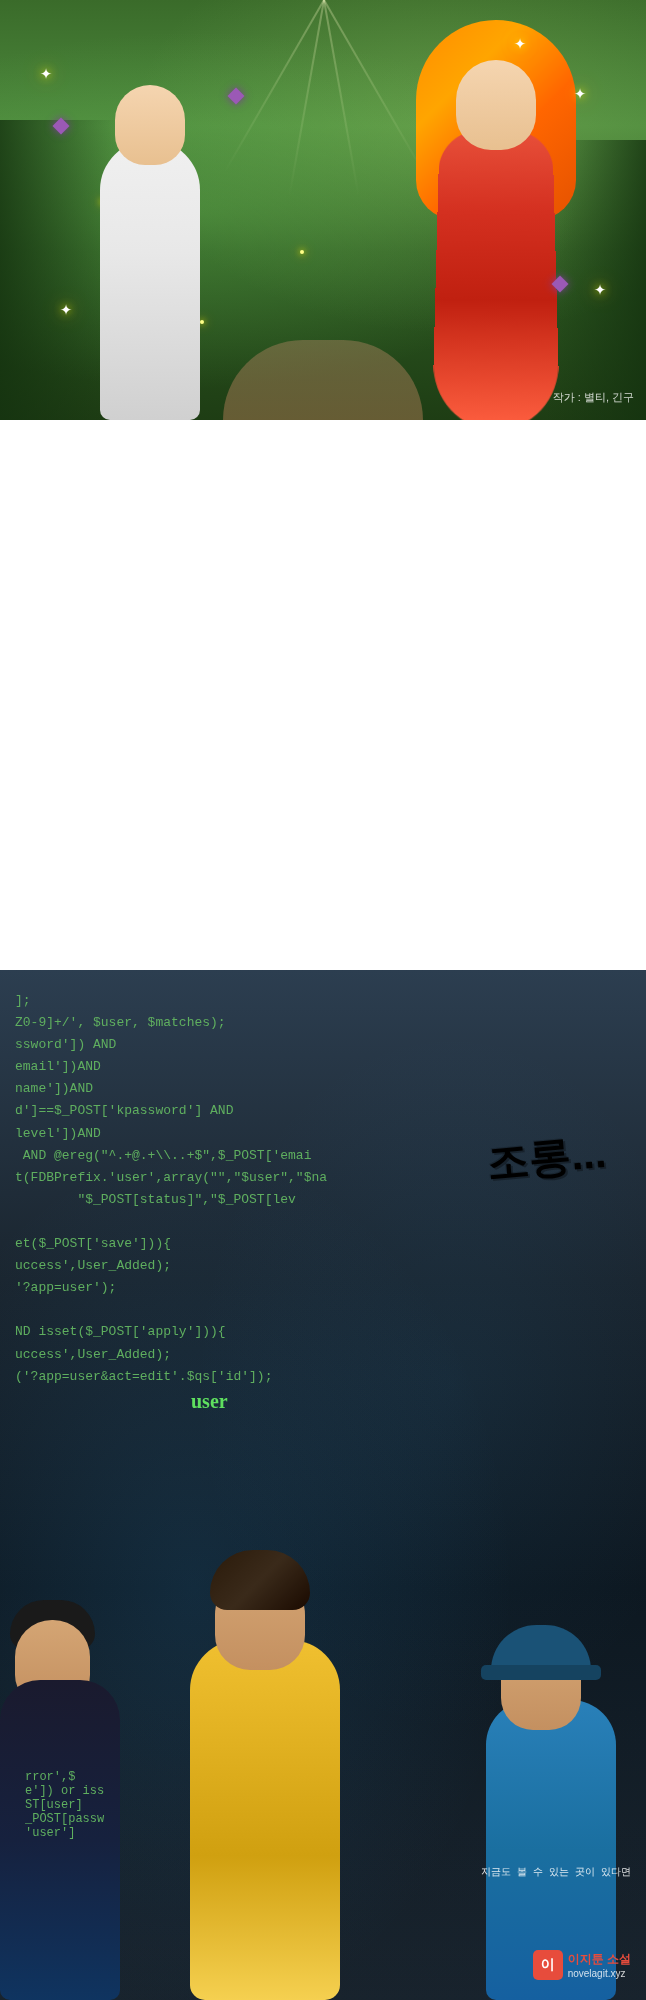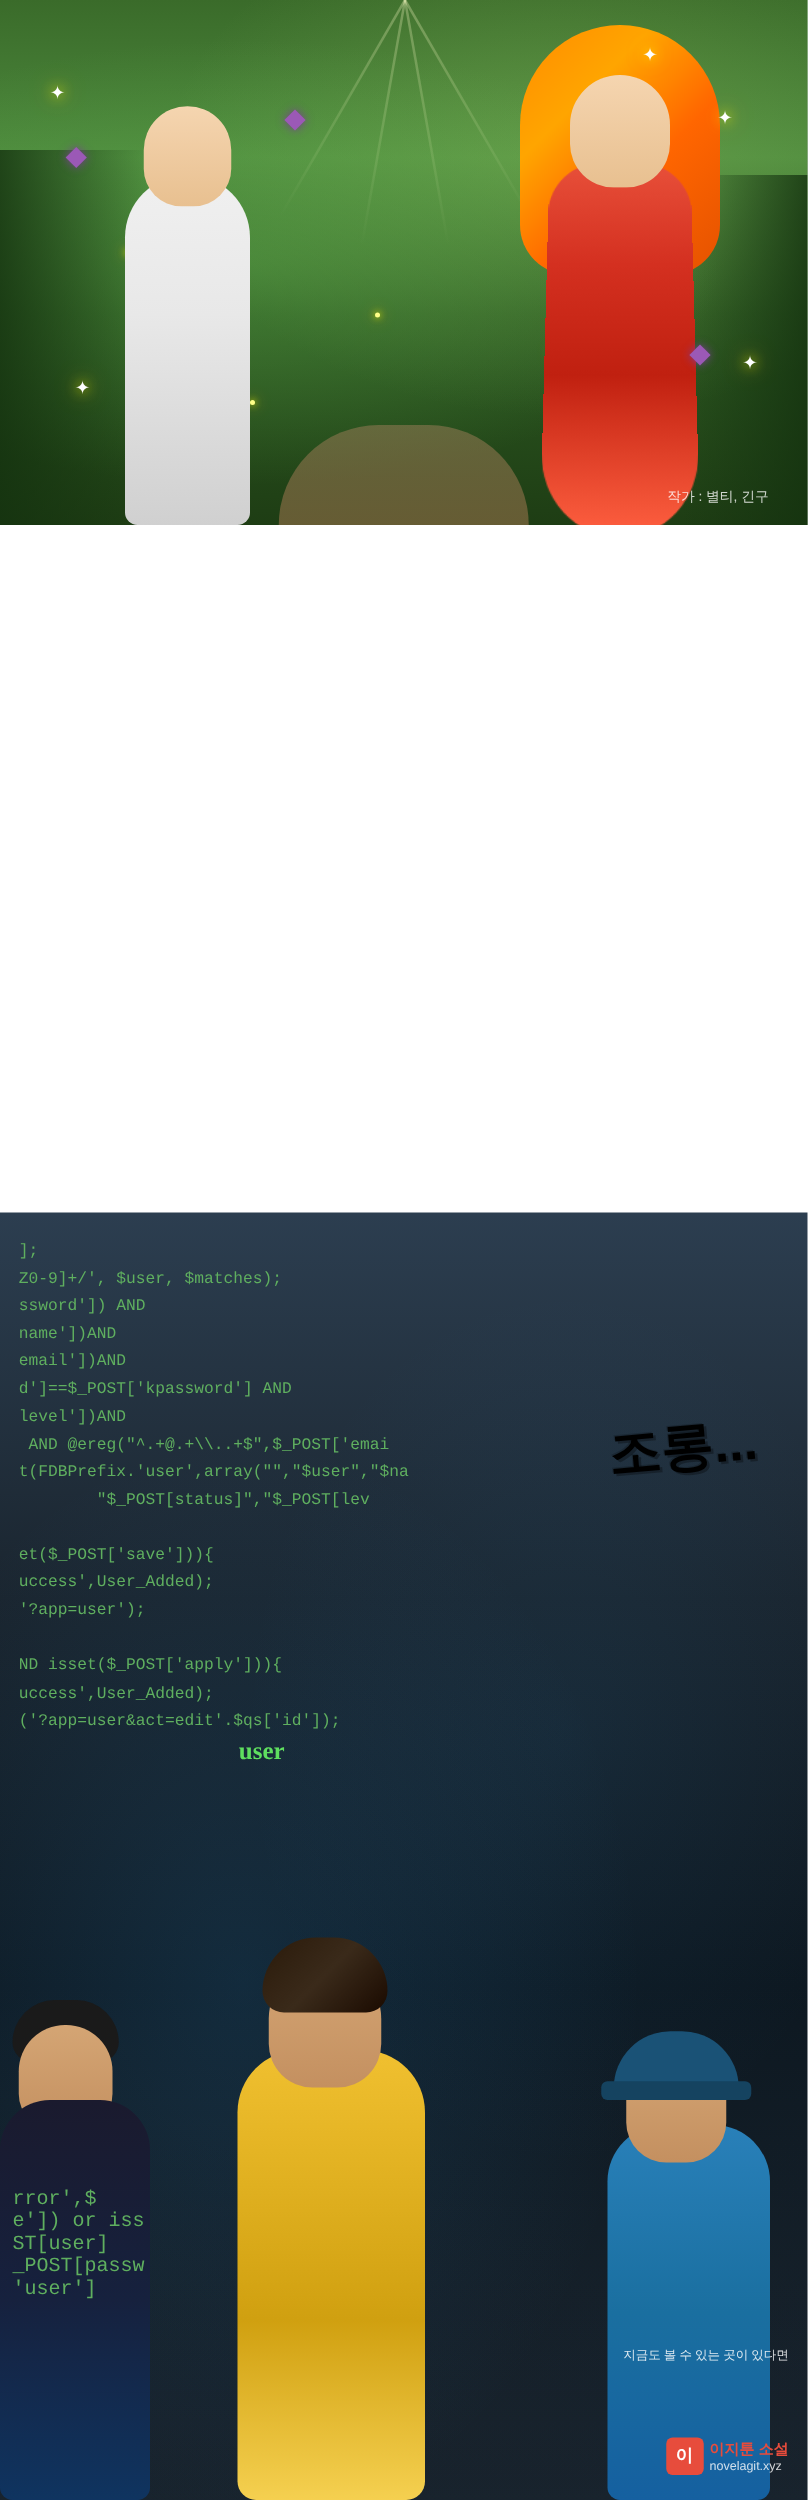--- a/index.html
+++ b/index.html
@@ -191,21 +191,21 @@
     }
 
     .d1 { top: 120px; left: 55px; }
     .d2 { top: 90px; left: 230px; }
     .d3 { bottom: 130px; right: 80px; }
 
     
     .author-credit {
       position: absolute;
       bottom: 15px;
-      right: 31px;
+      right: 12px;
       color: rgba(255,255,255,0.8);
       font-size: 11px;
       font-family: sans-serif;
       margin-top: 40px;
     }
 
     
     .white-gap {
       width: 646px;
       height: 550px;
@@ -450,26 +450,26 @@
 
     .logo-sub-text {
       color: rgba(255,255,255,0.8);
       font-size: 10px;
       font-family: sans-serif;
     }
 
     
     .promo-text {
       position: absolute;
-      bottom: 108px;
+      bottom: 120px;
       right: 15px;
       z-index: 30;
       color: rgba(255,255,255,0.85);
       font-size: 10px;
-      font-family: Liberation Serif, serif;
+      font-family: Liberation Mono, monospace;
       text-align: right;
       line-height: 1.4;
     }
 
     
     .firefly {
       position: absolute;
       width: 4px;
       height: 4px;
       background: #ffff88;
@@ -606,22 +606,22 @@
 
   <div class="white-gap"></div>
 
   <div class="code-section">
     <div class="code-bg"></div>
 
     <div class="code-content">
       <span class="code-line">];</span>
       <span class="code-line">Z0-9]+/', $user, $matches);</span>
       <span class="code-line">ssword']) AND</span>
+      <span class="code-line">email'])AND</span>
       <span class="code-line">name'])AND</span>
-      <span class="code-line">email'])AND</span>
       <span class="code-line">d']==$_POST['kpassword'] AND</span>
       <span class="code-line">level'])AND</span>
       <span class="code-line"> AND @ereg("^.+@.+\\..+$",$_POST['emai</span>
       <span class="code-line">t(FDBPrefix.'user',array("","$user","$na</span>
       <span class="code-line">        "$_POST[status]","$_POST[lev</span>
       <span class="code-line">&nbsp;</span>
       <span class="code-line">et($_POST['save'])){</span>
       <span class="code-line">uccess',User_Added);</span>
       <span class="code-line">'?app=user');</span>
       <span class="code-line">&nbsp;</span>
@@ -653,21 +653,21 @@
         <div class="bcr-body"></div>
         <div class="bcr-head"></div>
         <div class="bcr-hat"></div>
         <div class="bcr-hat-brim"></div>
       </div>
 
     </div>
 
     <div class="code-char-gradient"></div>
 
-    <div style="position:absolute;bottom:160px;left:0;padding:0 10px;font-family:'Courier New',monospace;font-size:16px;color:#5faf5f;z-index:16;">
+    <div style="position:absolute;bottom:160px;left:0;padding:0 25px;font-family:'Courier New',monospace;font-size:12px;color:#5faf5f;z-index:16;">
       <div>rror',$</div>
       <div>e']) or iss</div>
       <div>ST[user]</div>
       <div>_POST[passw</div>
       <div>'user']</div>
     </div>
 
     <div class="promo-text">지금도 볼 수 있는 곳이 있다면</div>
 
     <div class="bottom-logo">

